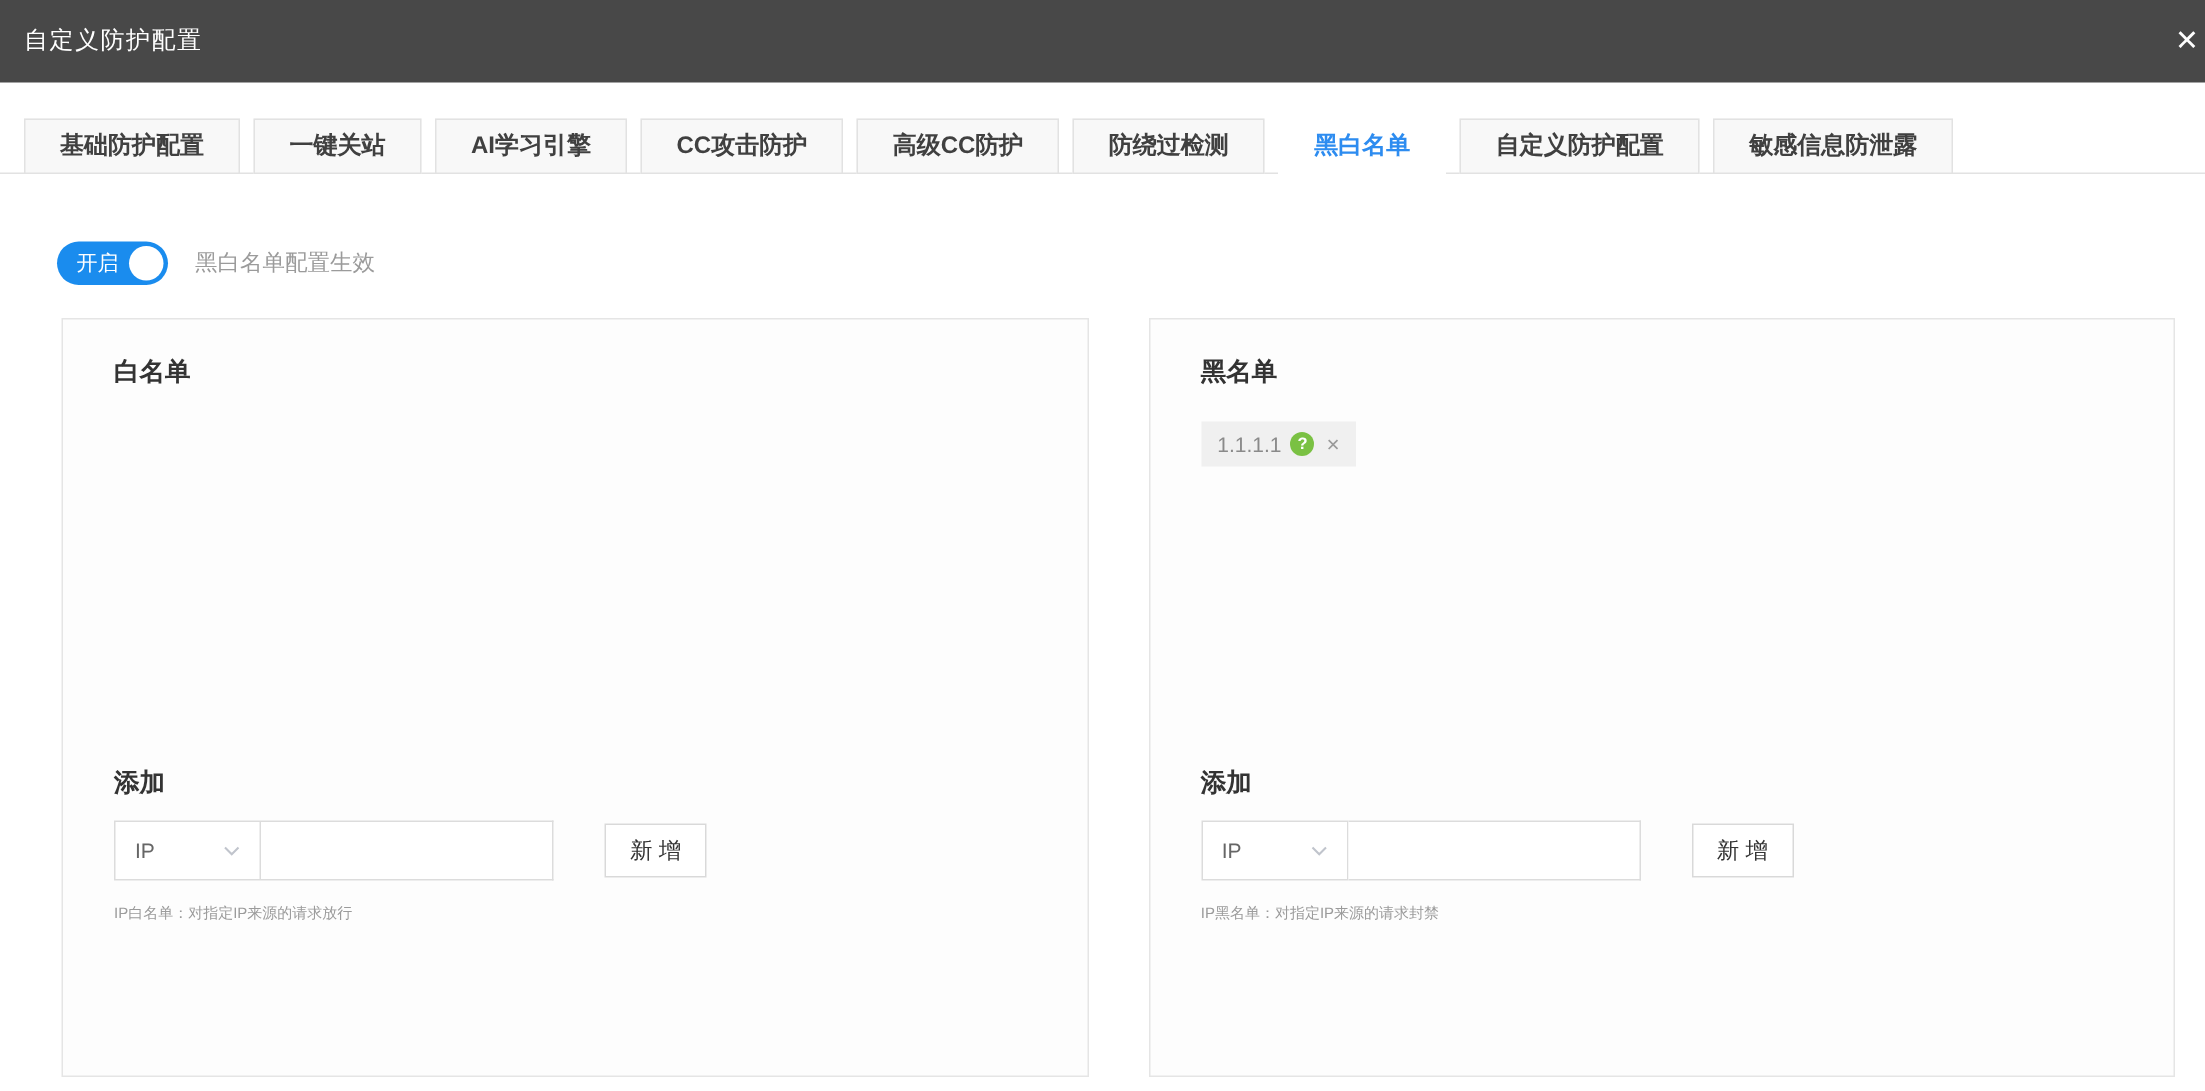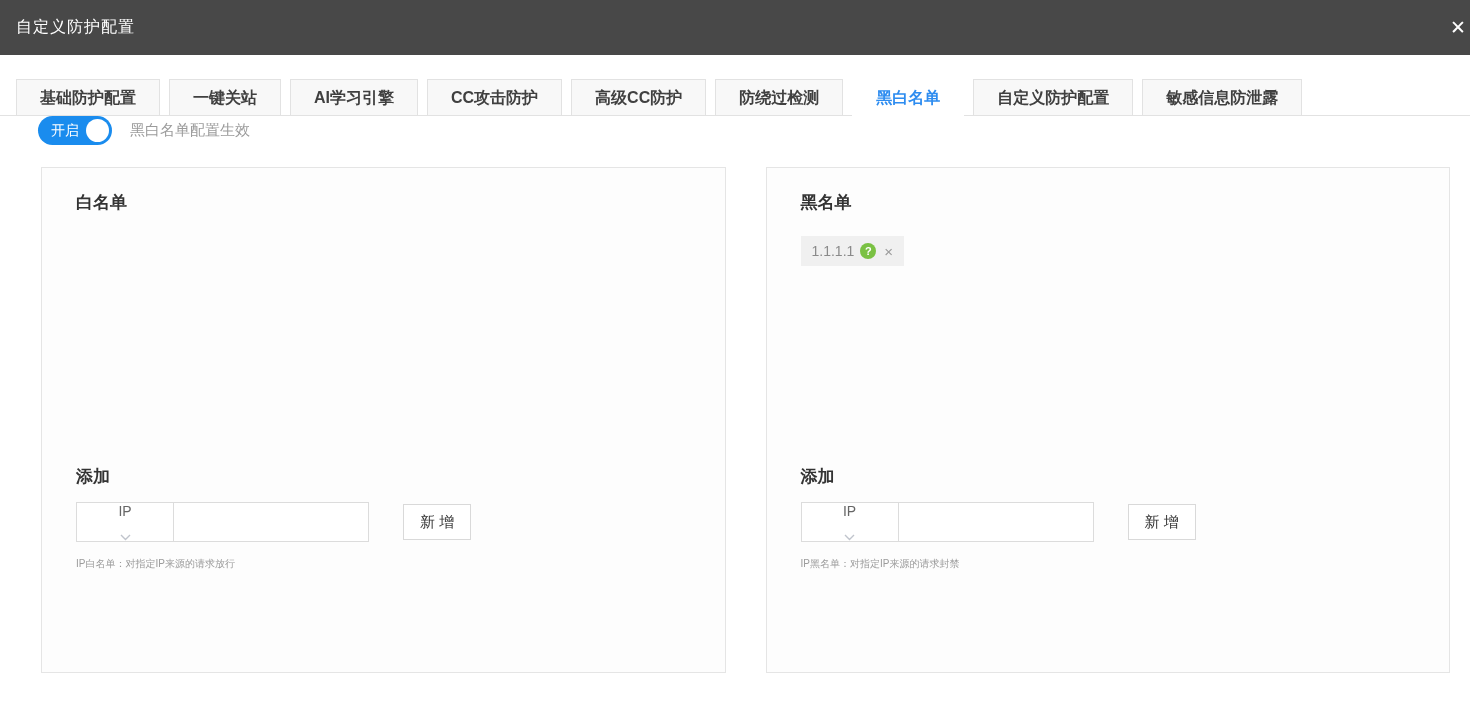--- a/index.html
+++ b/index.html
@@ -58,20 +58,21 @@
   .tab.active {
     background: #ffffff;
     border-color: #ffffff;
     color: #2d8cf0;
   }
 
   
   .toggle-row {
     display: flex;
     align-items: center;
+    margin-top: 45px;
     padding-left: 38px;
     height: 29px;
   }
   .toggle {
     position: relative;
     width: 74px; height: 29px;
     border-radius: 15px;
     background: #1a8cee;
     cursor: pointer;
     flex: 0 0 auto;
@@ -163,21 +164,20 @@
     width: 98px; height: 40px;
     border: 1px solid #dcdcdc;
     background: #ffffff;
     display: flex;
     align-items: center;
     justify-content: space-between;
     padding: 0 13px;
     color: #666666;
     font-size: 14px;
     cursor: pointer;
-    flex-direction: column;
   }
   .chevron { display: inline-flex; }
   .value-input {
     width: 195px; height: 40px;
     border: 1px solid #dcdcdc;
     border-left: none;
     padding: 0 10px;
     font-size: 14px;
     color: #333;
     background: #ffffff;

